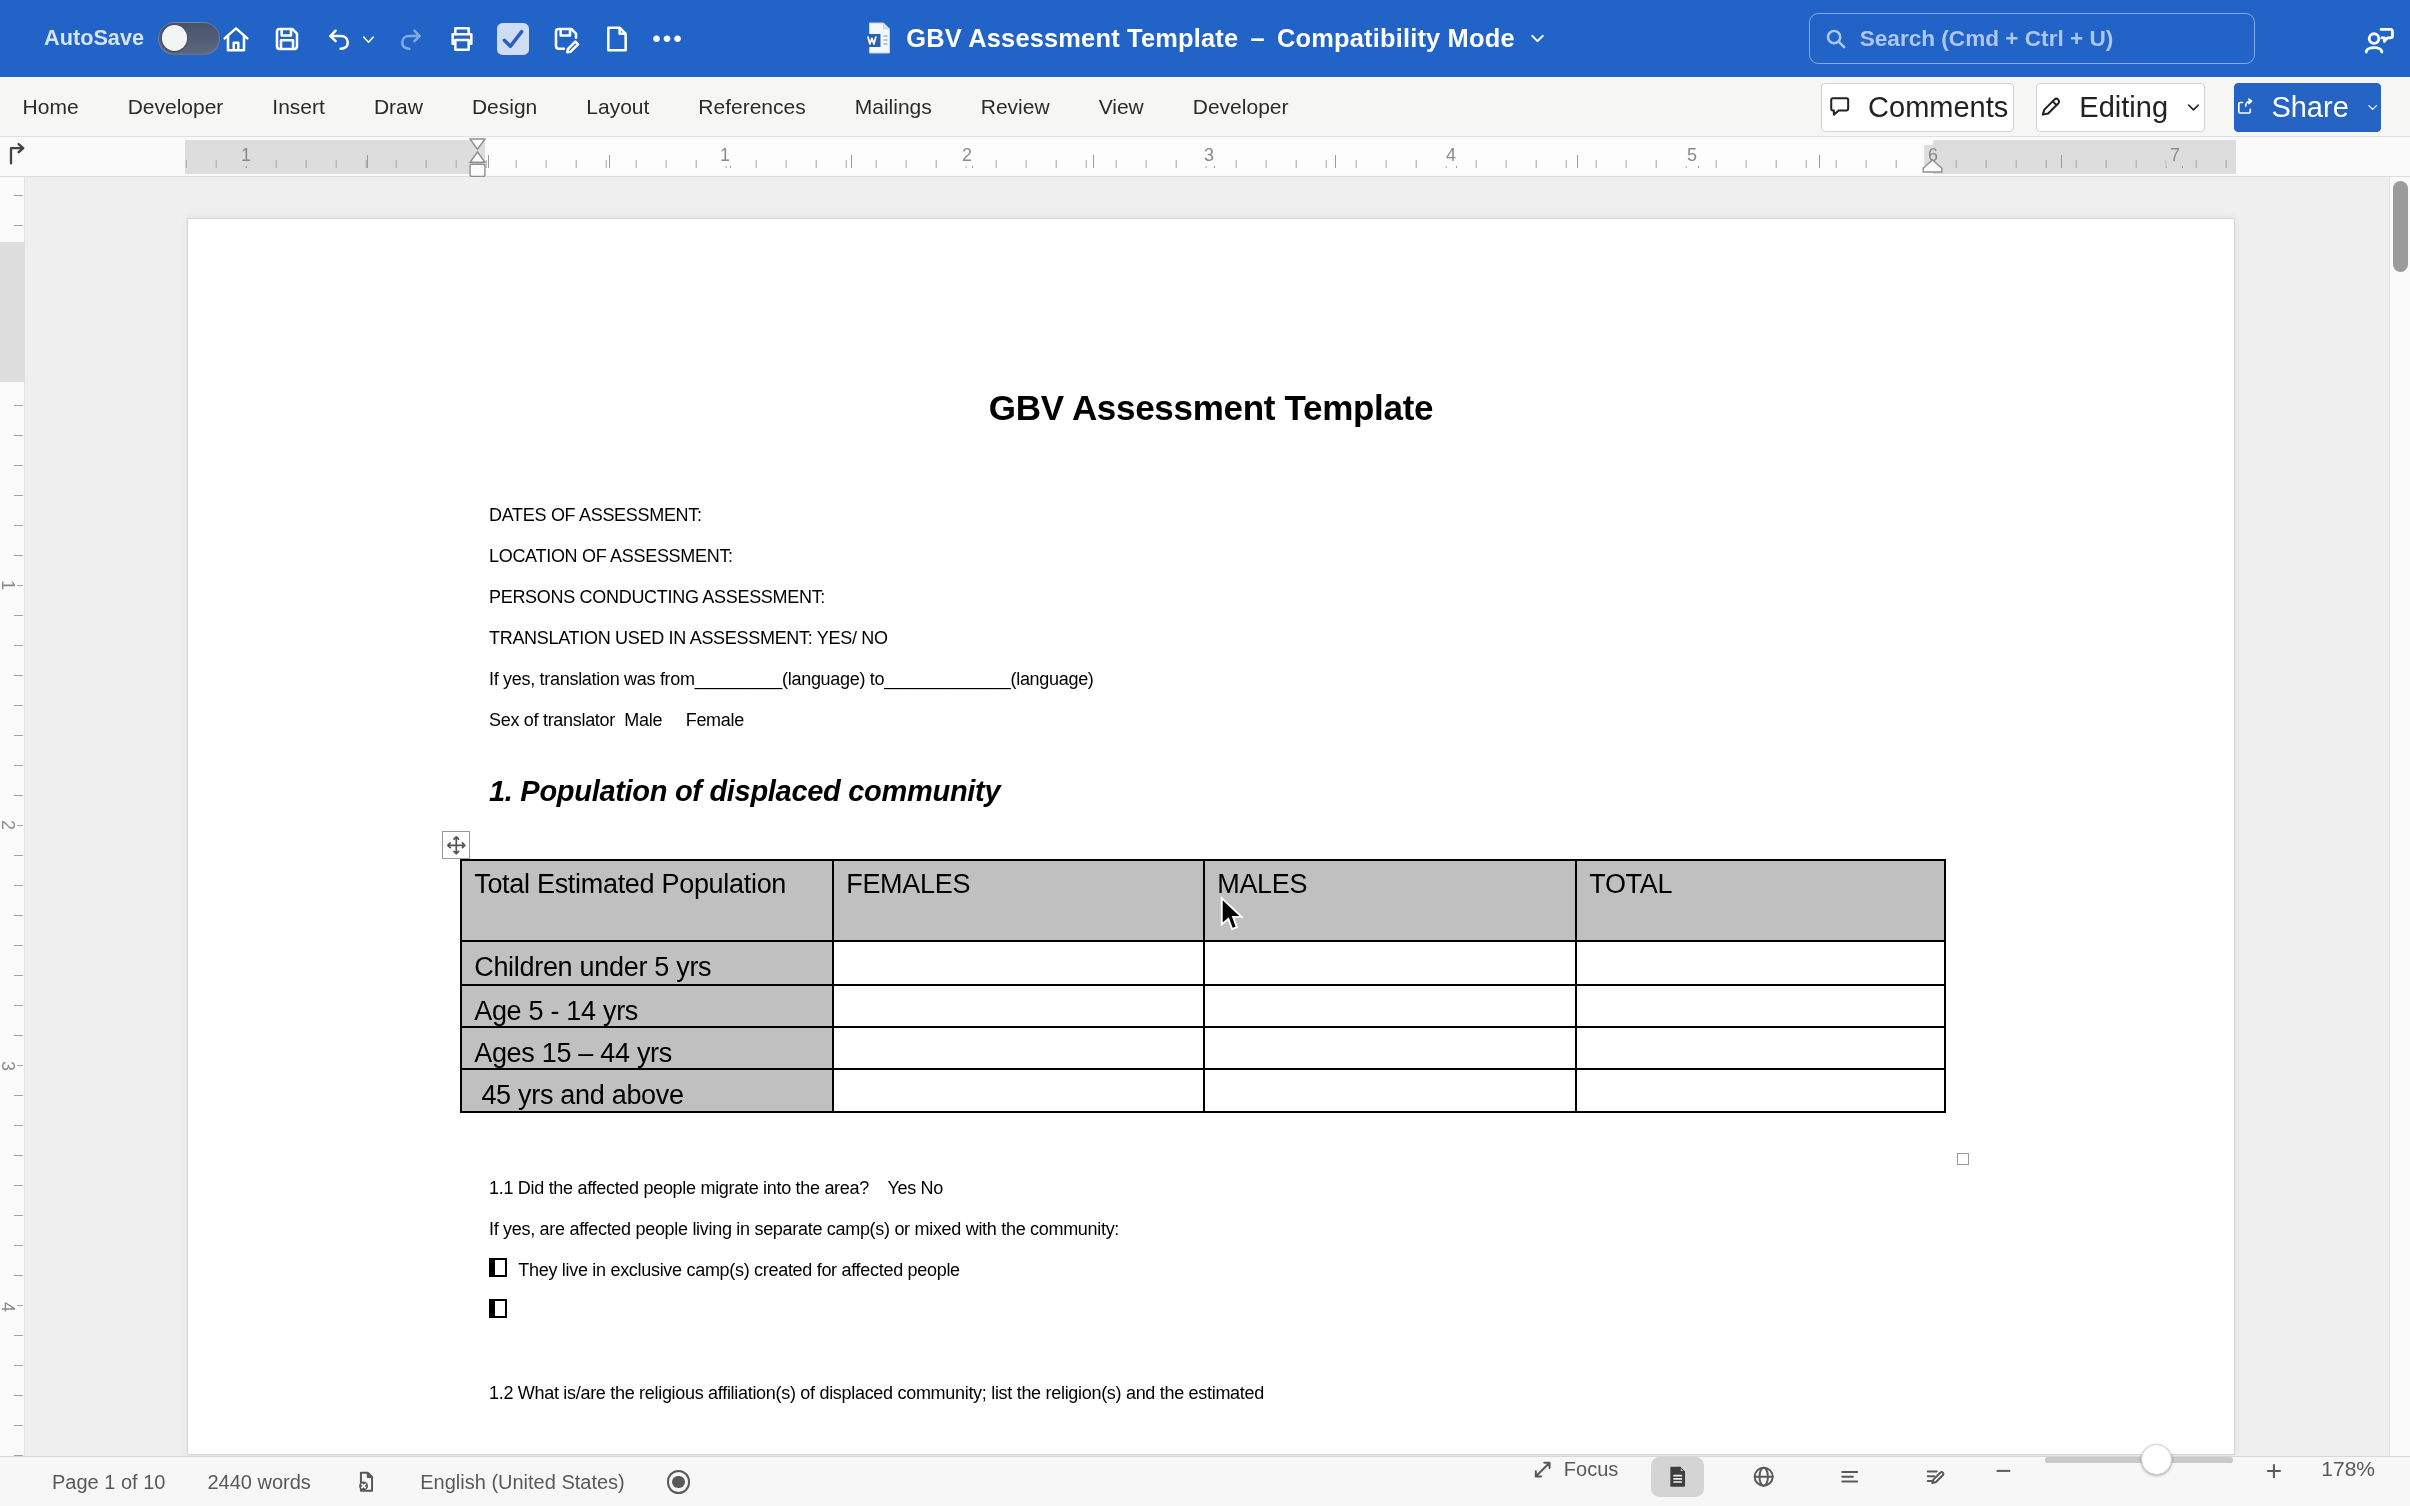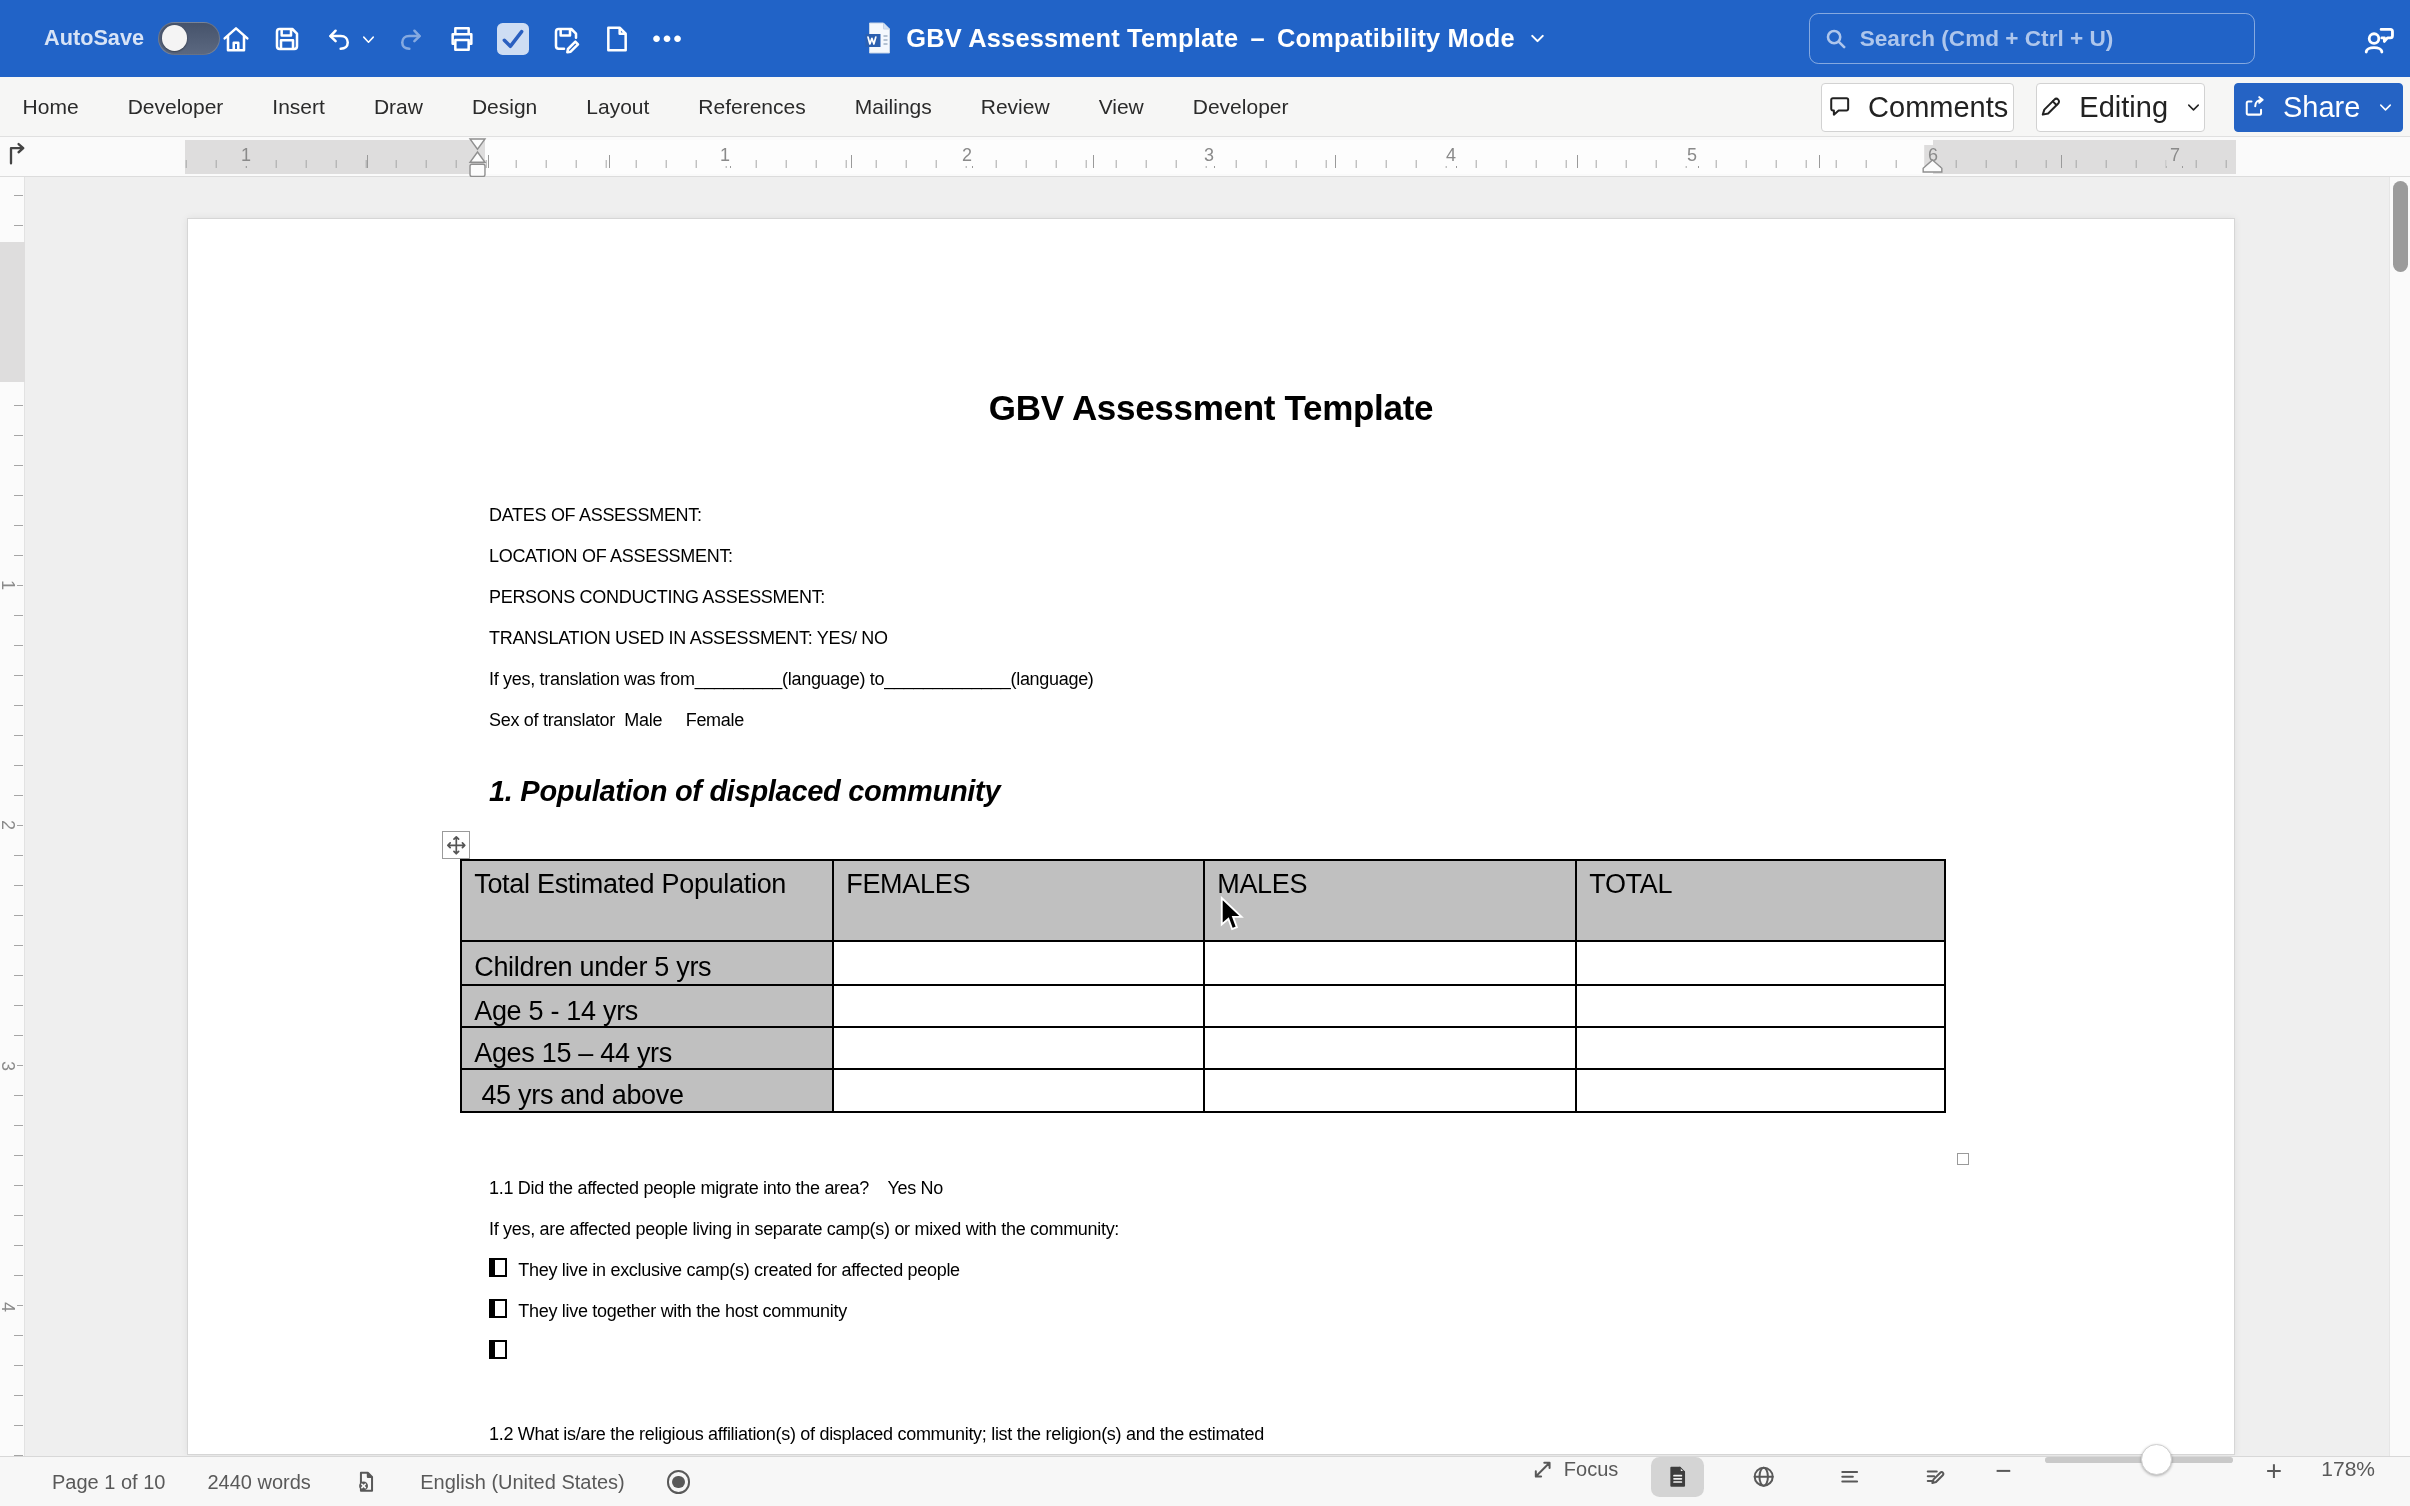--- a/index.html
+++ b/index.html
@@ -226,21 +226,21 @@
     <div class="rb-btn" style="left:2036px;width:169px">
       <svg viewBox="0 0 24 24">
           <path d="M4.5 19.5 L6 14.8 L15.5 5.3 C16.5 4.3 18.1 4.3 19.1 5.3 C20.1 6.3 20.1 7.9 19.1 8.9 L9.6 18.4 Z"></path>
           <path d="M14 7 L17.4 10.4"></path>
         </svg>
       <span>Editing</span>
       <svg viewBox="0 0 24 24" style="width:19px;height:19px">
           <path d="M6 9 L12 15 L18 9"></path>
         </svg>
     </div>
-    <div class="rb-btn" id="share-btn" style="left:2234px;width:169px">
+    <div class="rb-btn" id="share-btn" style="left:2234px;width:147px">
       <svg viewBox="0 0 24 24">
           <path d="M9 7 H6 a1.5 1.5 0 0 0 -1.5 1.5 V18 a1.5 1.5 0 0 0 1.5 1.5 H16.5 A1.5 1.5 0 0 0 18 18 V15"></path>
           <path d="M12.5 11.5 C12.5 7.5 15 5.5 19.5 5.5 M19.5 5.5 L16.3 3 M19.5 5.5 L16.3 8.3"></path>
         </svg>
       <span>Share</span>
       <svg viewBox="0 0 24 24" style="width:19px;height:19px">
           <path d="M6 9 L12 15 L18 9"></path>
         </svg>
     </div>
   </nav>
@@ -331,21 +331,20 @@
         <div class="cell"></div>
         <div class="cell"></div>
       </div>
 
       <div class="tbl-resize"></div>
 
       <div class="q-block">
         <div class="doc-line">1.1 Did the affected people migrate into the area?    Yes No</div>
         <div class="doc-line">If yes, are affected people living in separate camp(s) or mixed with the community:</div>
         <div class="doc-line"><span class="cb"></span><span>They live in exclusive camp(s) created for affected people</span></div>
-        <div class="doc-line"><span class="cb"></span><span>They live together with the host community</span></div>
         <div class="doc-line"><span class="cb"></span></div>
         <div class="doc-line">&nbsp;</div>
         <div class="doc-line">1.2 What is/are the religious affiliation(s) of displaced community; list the religion(s) and the estimated</div>
       </div>
     </div>
 
     <div id="vsb">
       <div class="thumb"></div>
     </div>
 

